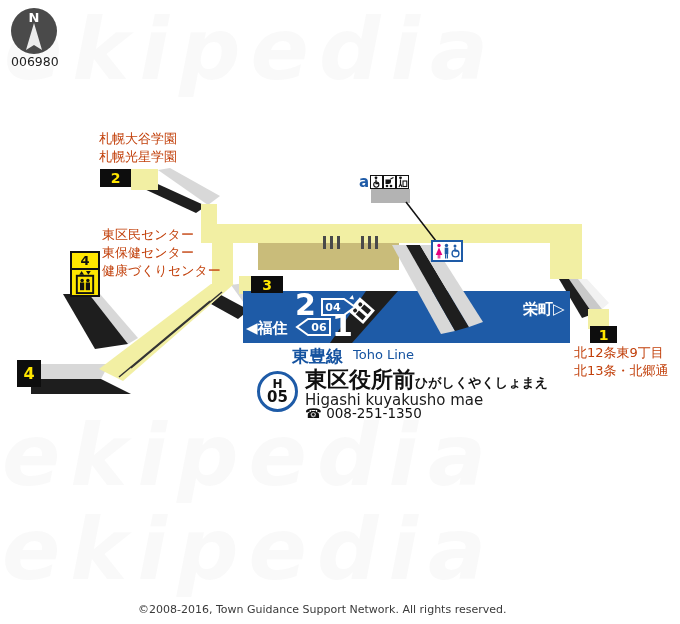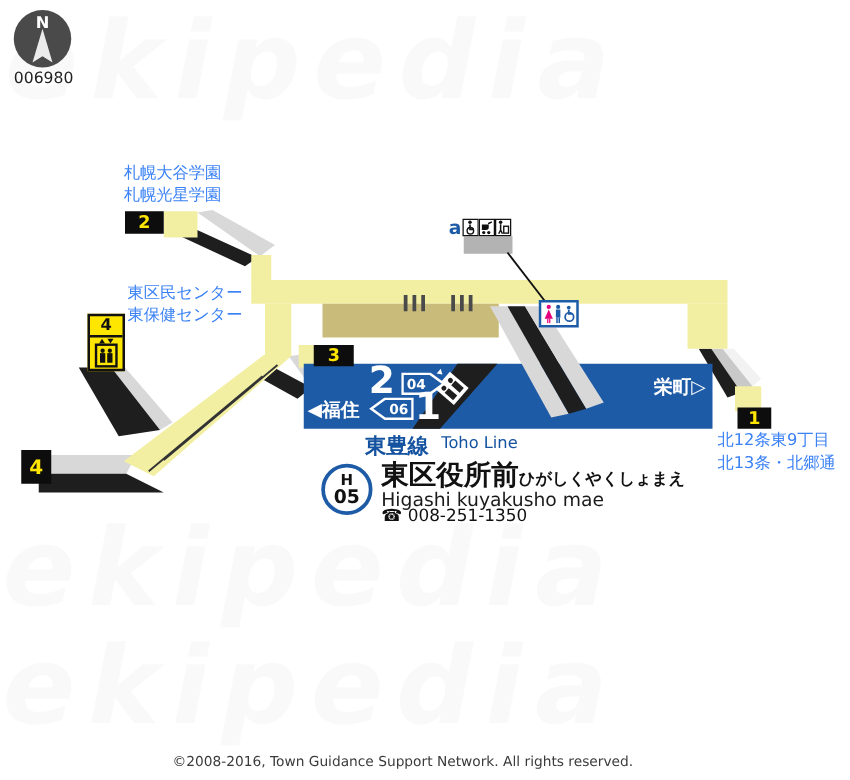--- a/index.html
+++ b/index.html
@@ -2,21 +2,21 @@
 <html><head>
 <meta charset="utf-8">
 <style>
   html,body{margin:0;padding:0;}
   body{font-family:"DejaVu Sans",sans-serif;}
   #stage{position:relative;width:680px;height:624px;background:#ffffff;overflow:hidden;}
   .svg-layer{position:absolute;left:0;top:0;z-index:1;}
   .ov{position:absolute;z-index:2;}
   .wm{position:absolute;z-index:0;font-size:86px;font-weight:bold;font-style:italic;
       color:#555;opacity:0.03;white-space:nowrap;letter-spacing:10px;line-height:1;}
-  .jp-lines{font-size:13px;line-height:18px;color:#3b82f6;white-space:nowrap;}
+  .jp-lines{font-size:13px;line-height:18px;color:#c2410c;white-space:nowrap;}
   .exit-box{background:#0d0d0d;color:#ffe600;font-weight:bold;display:flex;
             align-items:center;justify-content:center;font-size:14px;line-height:1;}
   .exit4-street{font-size:16px;}
   .info-box{background:#ffe600;border:2px solid #111;box-sizing:border-box;
             display:flex;flex-direction:column;align-items:center;}
   .info-box .num{font-size:13px;font-weight:bold;color:#111;line-height:15px;
                  border-bottom:2px solid #111;align-self:stretch;text-align:center;}
   .white-bold{color:#ffffff;font-weight:bold;white-space:nowrap;}
   .plat-num{font-size:30px;line-height:30px;}
   .dir{font-size:15px;line-height:16px;}
@@ -133,20 +133,21 @@
       <rect x="1.5" y="6" width="17" height="18" fill="none" stroke="#111" stroke-width="2"></rect>
       <circle cx="7" cy="11" r="1.8" fill="#111"></circle>
         <circle cx="13" cy="11" r="1.8" fill="#111"></circle>
       <rect x="4.8" y="13" width="4.4" height="8" fill="#111"></rect>
       <rect x="10.8" y="13" width="4.4" height="8" fill="#111"></rect>
     </svg>
   </div>
   <div class="ov jp-lines" style="left:102px;top:226px;">
     <div>東区民センター</div>
     <div>東保健センター</div>
+    <div>健康づくりセンター</div>
   </div>
 
   <div class="ov exit-box" style="left:251px;top:276px;width:32px;height:17px;">3</div>
   <div class="ov exit-box exit4-street" style="left:17px;top:360px;width:24px;height:27px;">4</div>
   <div class="ov exit-box" style="left:590px;top:326px;width:27px;height:17px;">1</div>
   <div class="ov jp-lines" style="left:574px;top:344px;">
     <div>北12条東9丁目</div>
     <div>北13条・北郷通</div>
   </div>
 

